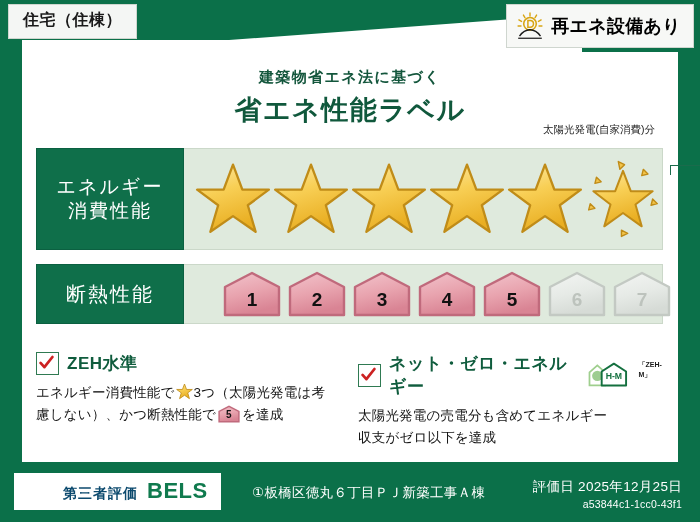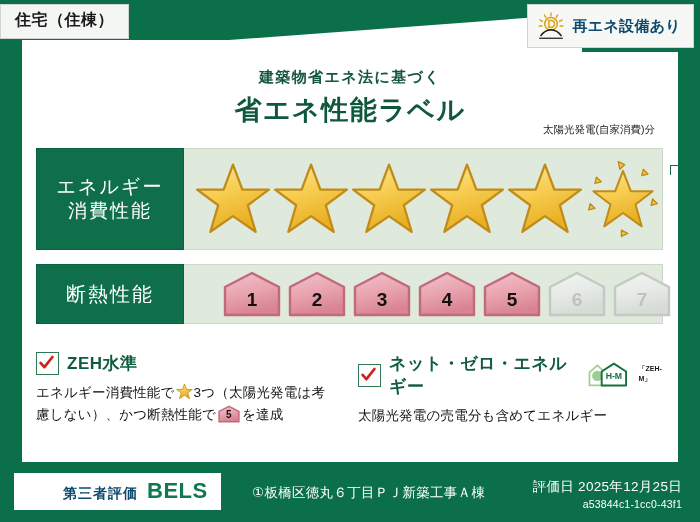--- a/index.html
+++ b/index.html
@@ -38,21 +38,21 @@
     background:#ffffff;
     clip-path:polygon(0 100%,100% 0,100% 100%,0 100%);
   }
   .header-slope2{
     position:absolute;left:22px;top:40px;width:560px;height:14px;
     background:#ffffff;
   }
 
   
   .type-chip{
-    position:absolute;left:0;top:4px;
+    position:absolute;left:8px;top:4px;
     background:#f4f6f4;
     border:1px solid #cfd6cf;
     padding:5px 14px 7px 14px;
     font-size:16px;font-weight:bold;color:#1a1a1a;
     letter-spacing:0.5px;
     z-index:6;
     text-align:center;
   }
 
   
@@ -60,21 +60,21 @@
     position:absolute;right:6px;top:4px;
     background:#f7f8f6;
     border:1px solid #cfd6cf;
     height:36px;
     display:flex;align-items:center;gap:7px;
     padding:3px 12px 3px 9px;
     z-index:6;
   }
   .renew-badge .sun-ic{width:28px;height:28px;display:block;}
   .renew-badge .rb-text{
-    font-size:15px;font-weight:bold;color:#0c4a6e;letter-spacing:0.3px;font-family:Liberation Mono, monospace;
+    font-size:18px;font-weight:bold;color:#000000;letter-spacing:0.3px;font-family:Liberation Mono, monospace;
   }
 
   
   .title-wrap{
     position:absolute;left:0;top:68px;width:700px;text-align:center;
   }
   .title-sub{
     font-size:15px;font-weight:bold;color:#13563c;letter-spacing:1.4px;
   }
   .title-main{
@@ -163,21 +163,21 @@
   .inline-star{display:inline-block;vertical-align:-3px;width:17px;height:17px;margin:0 1px;}
   .inline-house{display:inline-block;vertical-align:-4px;width:22px;height:18px;margin:0 2px;position:relative;}
   .inline-house svg{width:22px;height:18px;display:block;}
   .inline-house span{
     position:absolute;left:0;right:0;bottom:0px;text-align:center;
     font-size:10px;font-weight:bold;color:#111;
   }
 
   
   .zehm{
-    display:inline-flex;align-items:center;gap:7px;vertical-align:-7px;margin-left:1px;
+    display:inline-flex;align-items:flex-start;gap:7px;vertical-align:-7px;margin-left:1px;
   }
   .zehm svg{display:block;}
   .zehm .zcap{font-size:7px;color:#1a1a1a;font-weight:bold;margin-bottom:2px;}
 
   
   .foot-chip{
     position:absolute;left:14px;bottom:12px;
     background:#ffffff;
     padding:5px 13px 6px 13px;
     display:flex;align-items:baseline;gap:9px;
@@ -404,20 +404,21 @@
           <path d="M4 27 L4 12 L13 4 L22 12 L22 27 Z" fill="none" stroke="#9fcf8e" stroke-width="2"></path>
           <circle cx="13" cy="16" r="6" fill="#8cc47e" opacity="0.85"></circle>
           <path d="M18 27 L18 11 L32 2 L46 11 L46 27 Z" fill="#ffffff" stroke="#14703f" stroke-width="2.2" stroke-linejoin="round"></path>
           <text x="32" y="20" font-family="Liberation Sans, sans-serif" font-size="10" font-weight="bold" fill="#14703f" text-anchor="middle">H-M</text>
         </svg>
         <span class="zcap">「ZEH-M」</span>
       </span>
     </div>
     <div class="crit-body">
       <div>太陽光発電の売電分も含めてエネルギー</div>
+      <div>収支がゼロ以下を達成</div>
     </div>
   </div>
 
   <div class="foot-chip">
     <span class="f1">第三者評価</span>
     <span class="f2">BELS</span>
   </div>
   <div class="foot-addr">①板橋区徳丸６丁目ＰＪ新築工事Ａ棟</div>
   <div class="foot-right">
     <div class="foot-date">評価日 2025年12月25日</div>

